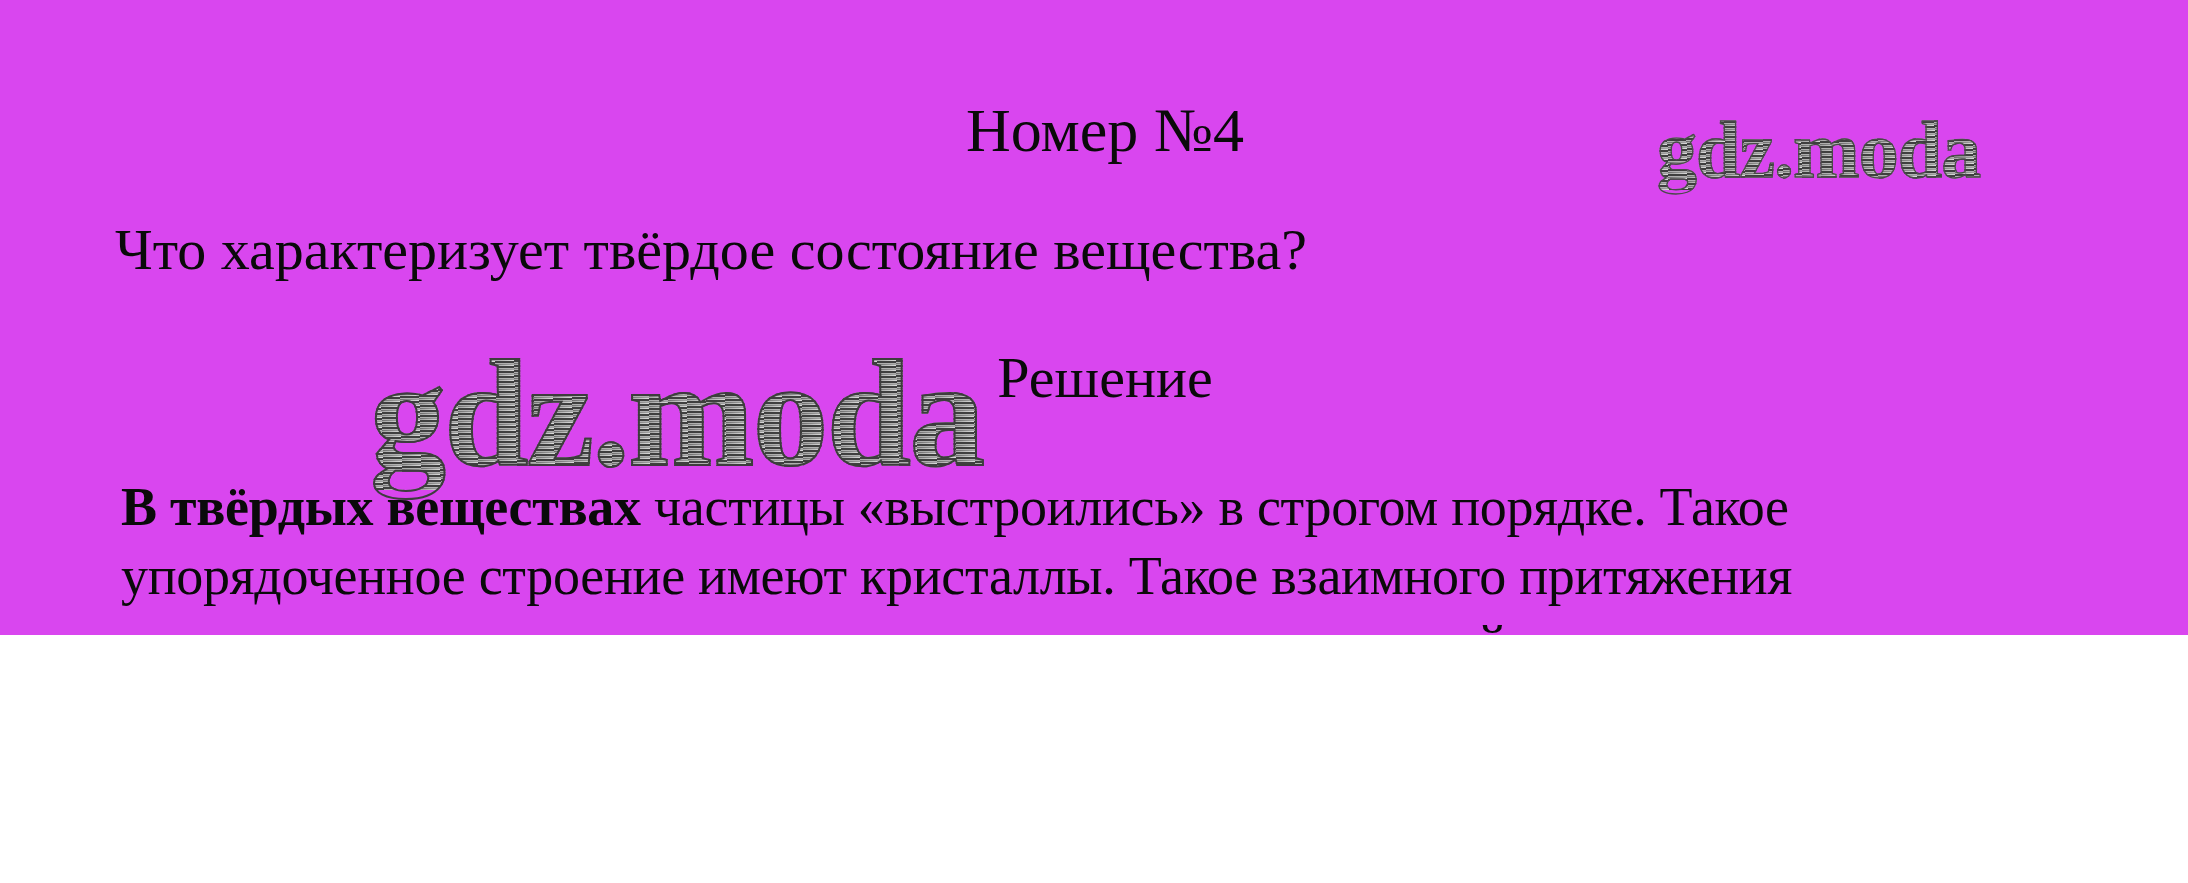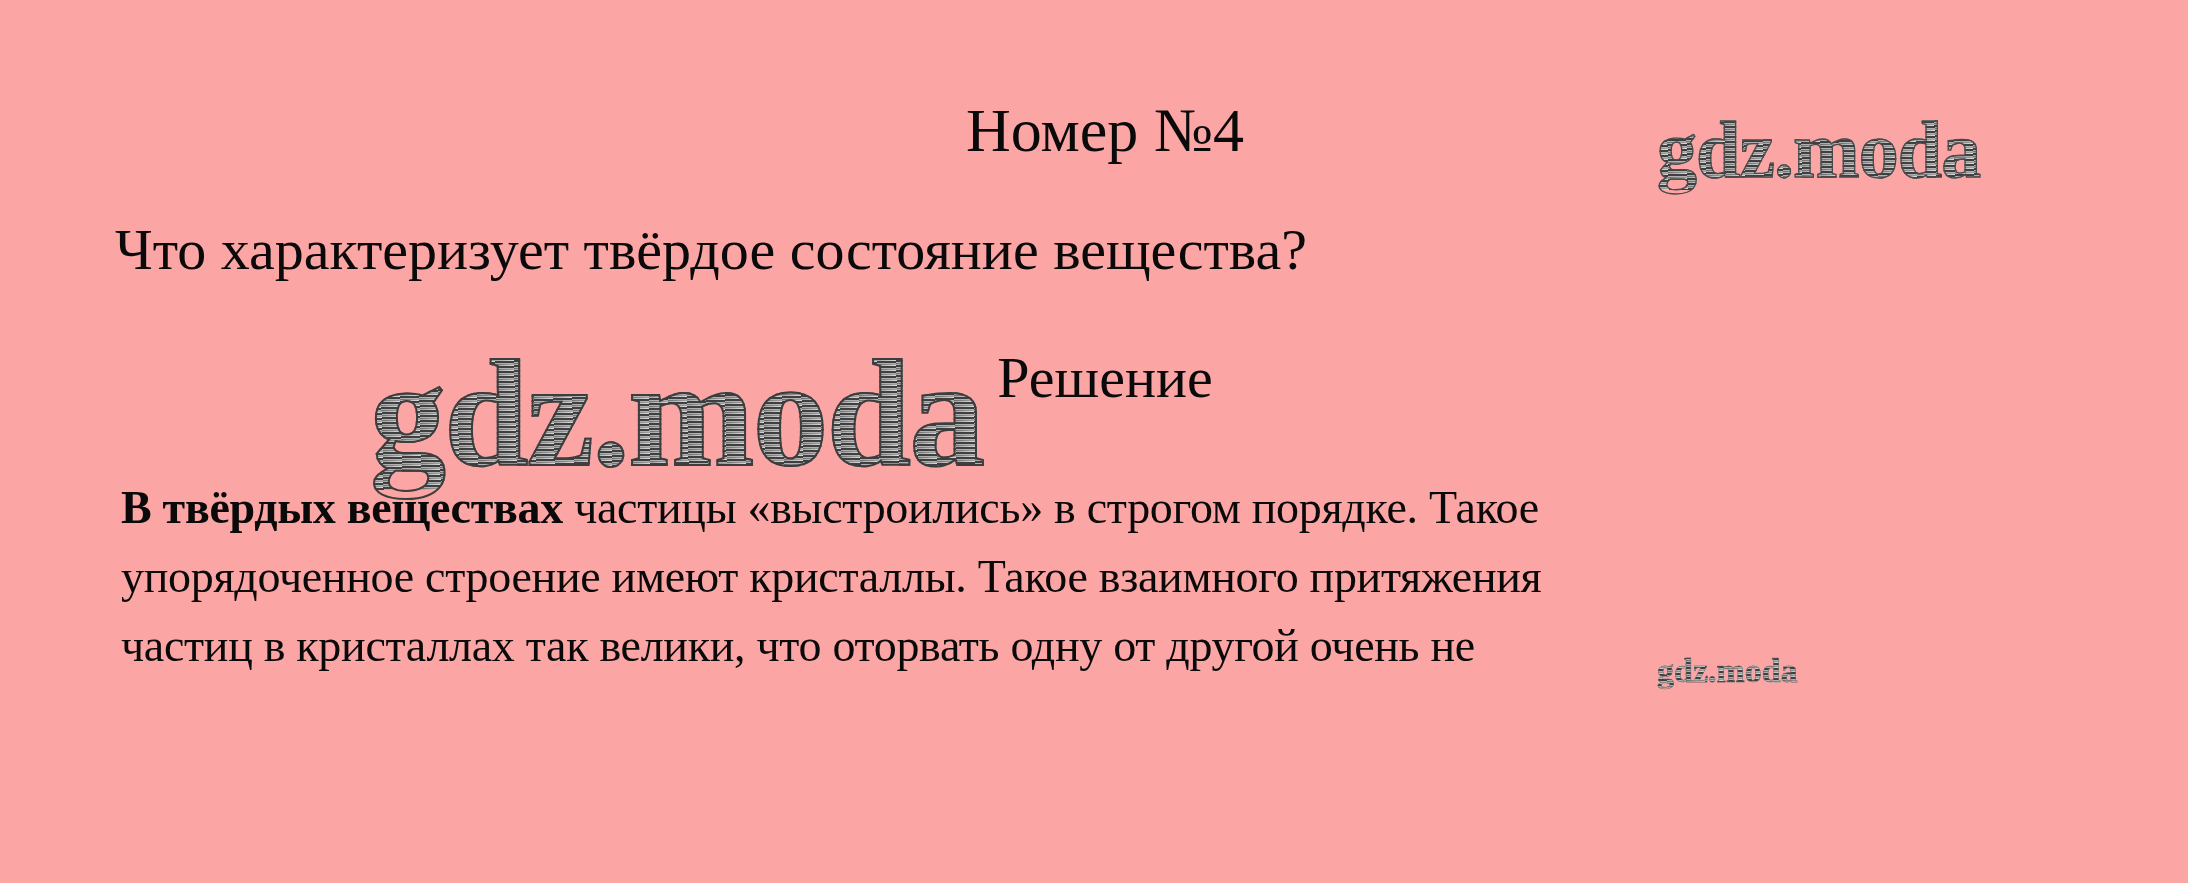--- a/index.html
+++ b/index.html
@@ -3,22 +3,22 @@
 <meta charset="utf-8">
 <style>
   html, body {
     margin: 0;
     padding: 0;
     background: #ffffff;
   }
   .page {
     position: relative;
     width: 2188px;
-    height: 883px;
-    background: #fca5a5;
+    height: 635px;
+    background: #d946ef;
     overflow: hidden;
     font-family: "Liberation Serif", "DejaVu Serif", serif;
     color: #0a0a0a;
   }
 
   
   .title {
     position: absolute;
     top: 96px;
     left: 0;
@@ -47,21 +47,21 @@
     font-size: 58px;
     line-height: 69px;
     white-space: nowrap;
     z-index: 1;
   }
   .answer {
     position: absolute;
     top: 473px;
     left: 121px;
     width: 1960px;
-    font-size: 46px;
+    font-size: 54px;
     line-height: 69px;
     letter-spacing: -0.3px;
     z-index: 1;
   }
   .answer .line { white-space: nowrap; }
   .answer .bold { font-weight: bold; }
 
   
   .wm {
     position: absolute;

